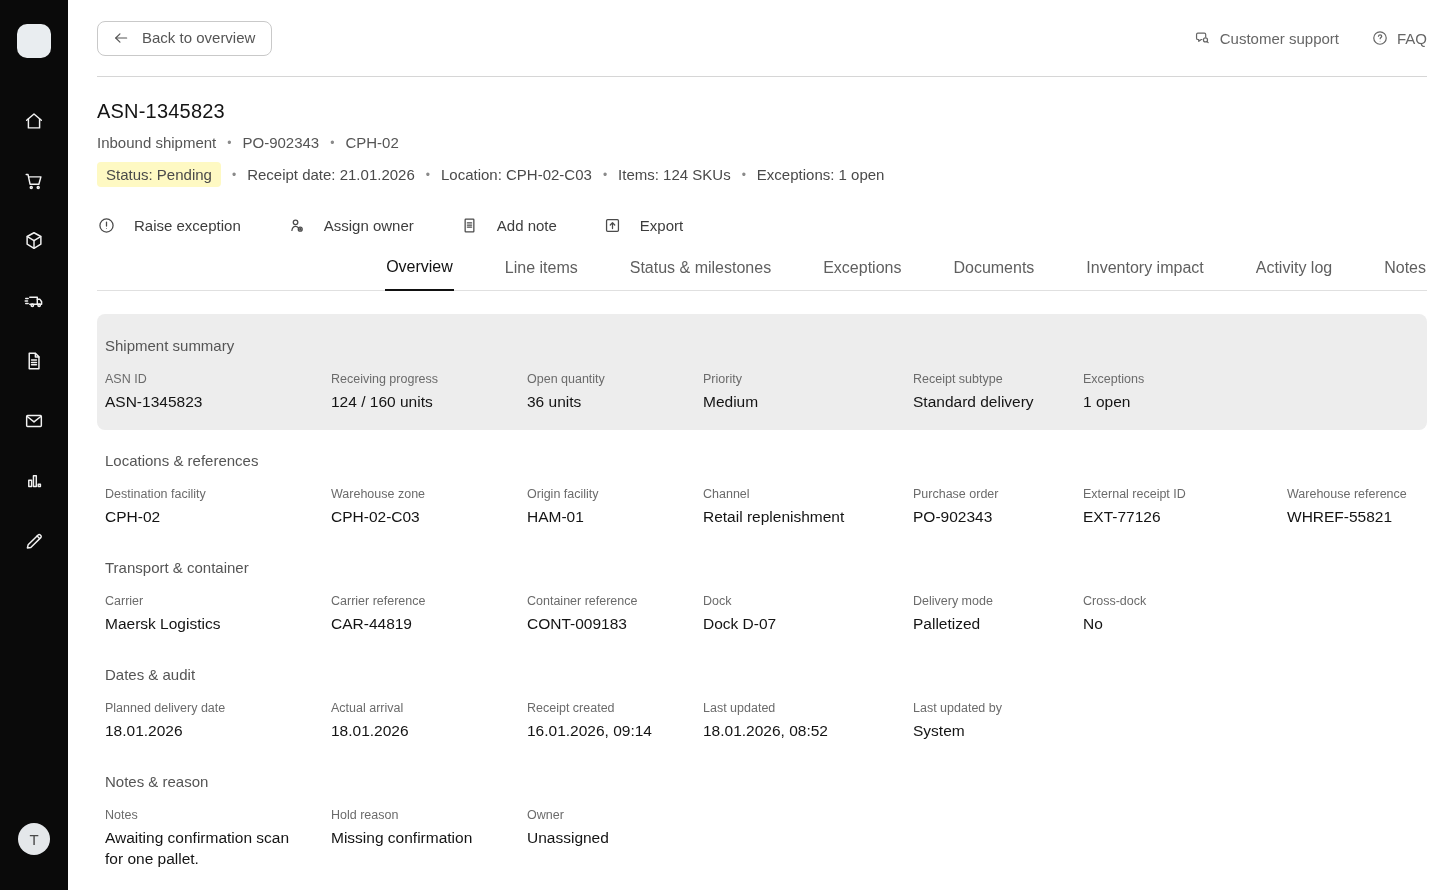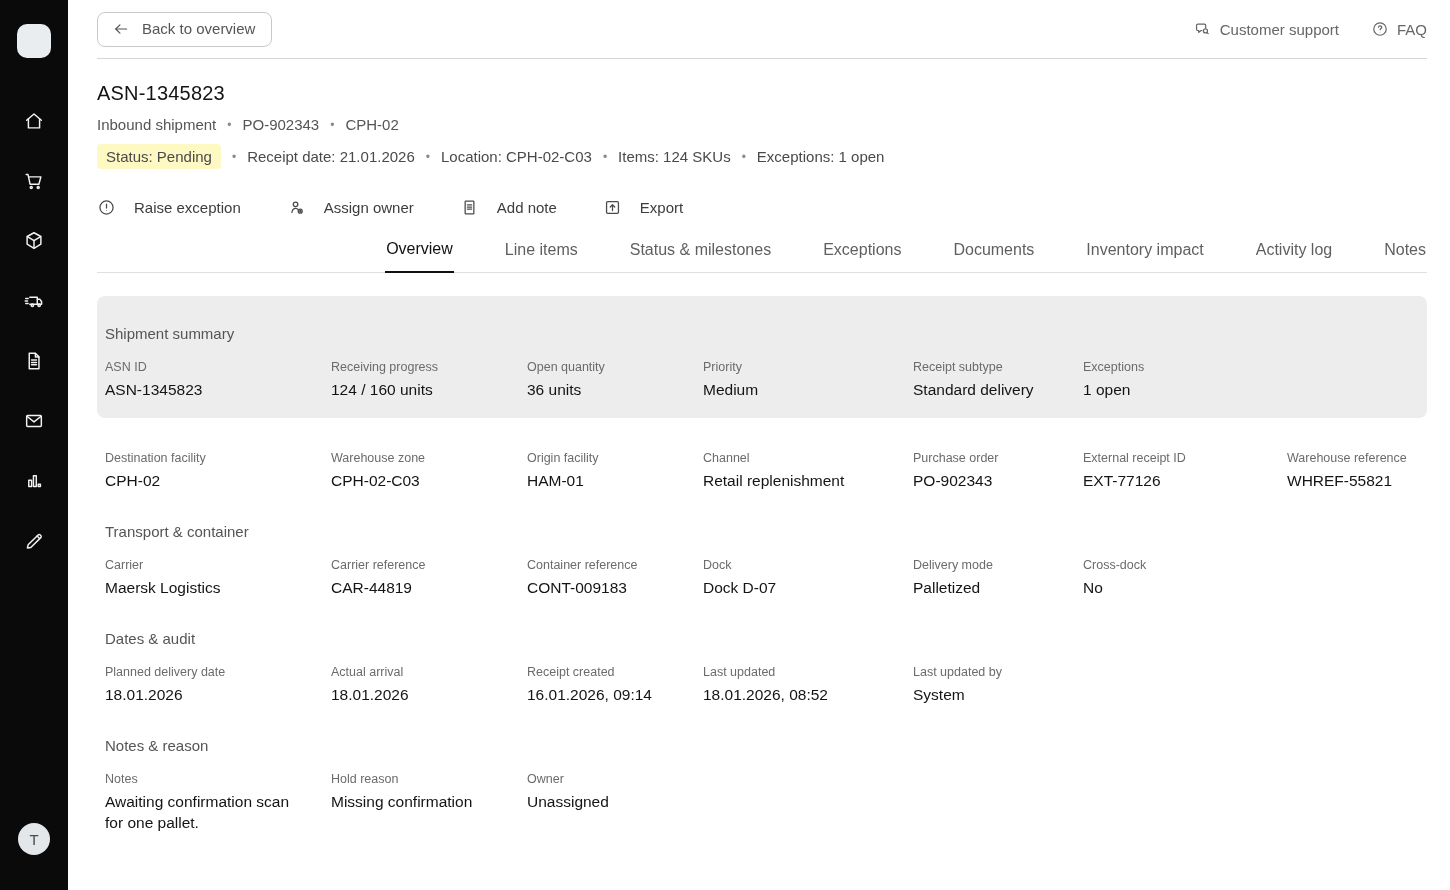--- a/index.html
+++ b/index.html
@@ -20,21 +20,21 @@
   .sidebar-icon { background: none; border: none; color: #f2f2f2; cursor: pointer; }
   .sidebar-icon svg { width: 22px; height: 22px; display: block; }
   .avatar {
     margin-top: auto; margin-bottom: 35px; width: 32px; height: 32px; border-radius: 50%;
     background: #e4e7ea; color: #4a4a4a; display: flex; align-items: center; justify-content: center;
     font-size: 15px; cursor: pointer; border: none;
   }
   
   .main { flex: 1; padding: 0 23px 0 29px; }
   .topbar {
-    height: 59px; display: flex; align-items: center; justify-content: space-between;
+    height: 77px; display: flex; align-items: center; justify-content: space-between;
     border-bottom: 1px solid #d6d6d6;
   }
   .back-btn {
     display: flex; align-items: center; gap: 12px; border: 1px solid #c9c9c9; border-radius: 8px;
     padding: 7px 16px 8px 14px; font-size: 15px; color: #555; background: #fff; cursor: pointer;
     font-family: inherit;
   }
   .back-btn svg { width: 18px; height: 18px; }
   .topbar-right { display: flex; align-items: center; gap: 32px; }
   .topbar-link {
@@ -59,21 +59,21 @@
   
   .tabs-row { margin-top: 21px; display: flex; gap: 50px; border-bottom: 1px solid #e0e0e0; justify-content: flex-end; }
   .tab {
     font-size: 16px; color: #5f5f5f; padding: 2px 1px 13px; background: none; border: none;
     cursor: pointer; font-family: inherit;
   }
   .tab.active { color: #111; border-bottom: 2px solid #111; margin-bottom: -1px; }
   
   .sections { margin-top: 23px; }
   .section { padding-left: 8px; margin-bottom: 31px; }
-  .section.highlight { background: #ededed; border-radius: 8px; padding: 29px 0 17px 8px; margin-bottom: 33px; }
+  .section.highlight { background: #ededed; border-radius: 8px; padding: 23px 0 17px 8px; margin-bottom: 22px; }
   .section-title { font-size: 15px; color: #555; }
   .fields {
     margin-top: 18px; display: grid;
     grid-template-columns: 226px 196px 176px 210px 170px 204px 1fr;
   }
   .field-label { font-size: 12.5px; color: #6b6b6b; }
   .field-value { margin-top: 6px; font-size: 15.5px; color: #141414; max-width: 186px; line-height: 1.35; }
 </style>
 </head>
 <body>
@@ -303,20 +303,21 @@
             <div class="field-label">Receipt subtype</div>
             <div class="field-value">Standard delivery</div>
           </div>
           <div class="field">
             <div class="field-label">Exceptions</div>
             <div class="field-value">1 open</div>
           </div>
         </div>
       </section>
       <section class="section">
+        <div class="section-title">Locations &amp; references</div>
         <div class="fields">
           <div class="field">
             <div class="field-label">Destination facility</div>
             <div class="field-value">CPH-02</div>
           </div>
           <div class="field">
             <div class="field-label">Warehouse zone</div>
             <div class="field-value">CPH-02-C03</div>
           </div>
           <div class="field">

